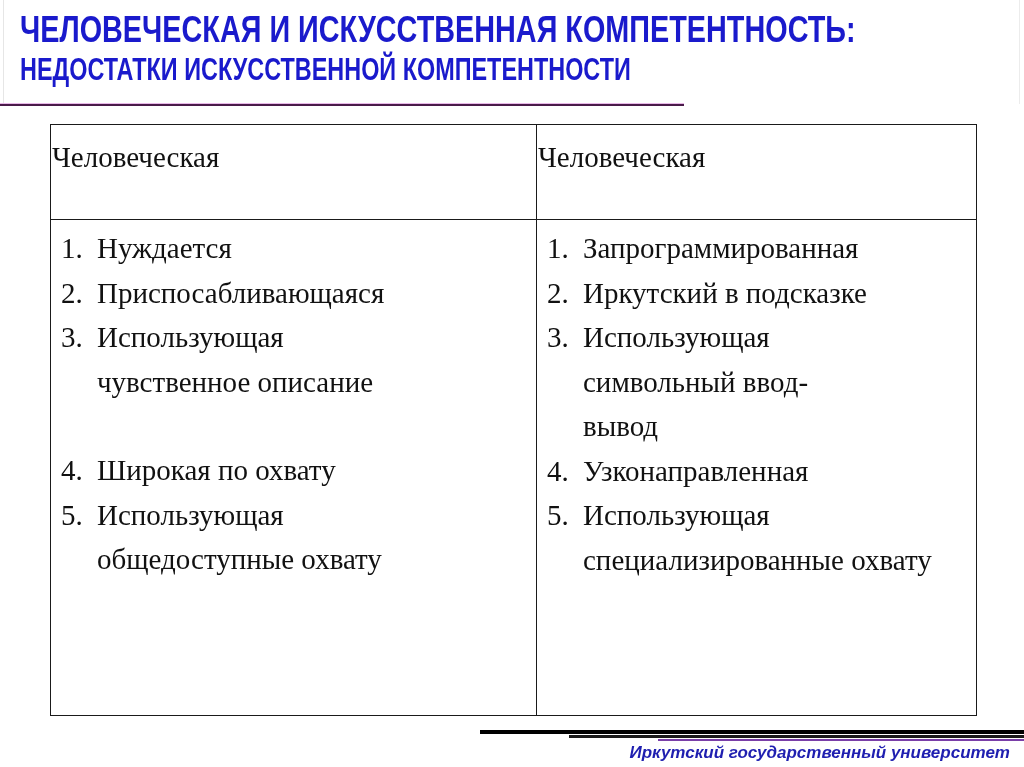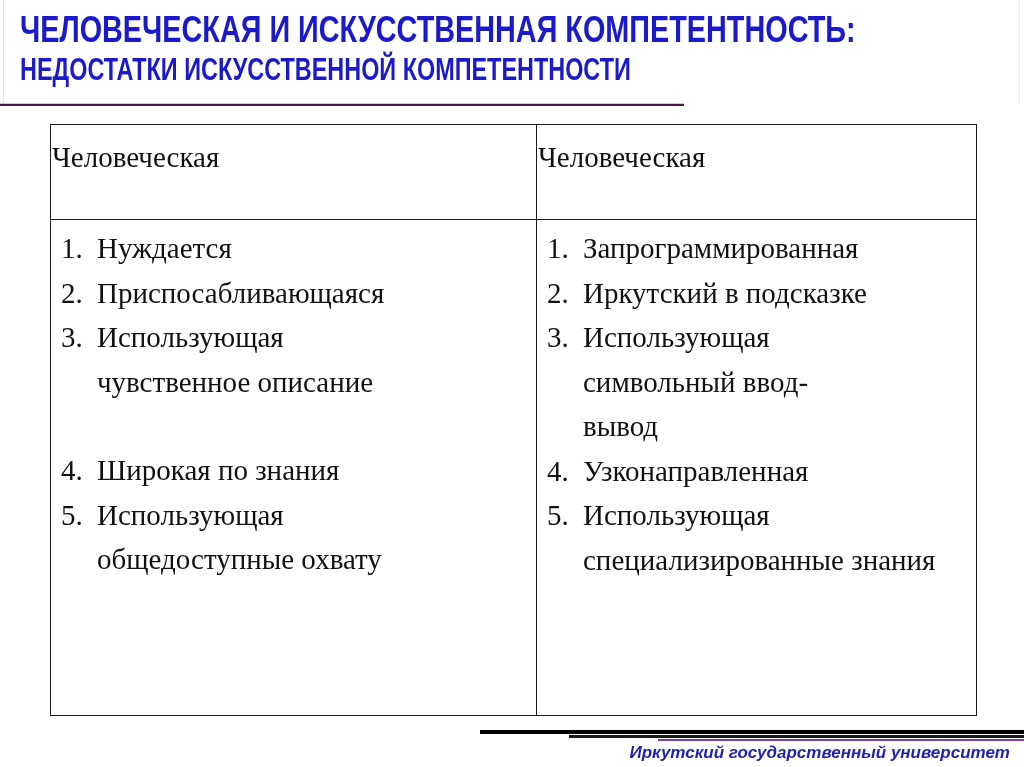--- a/index.html
+++ b/index.html
@@ -166,31 +166,31 @@
       <th>Человеческая</th>
     </tr>
   </thead>
   <tbody>
     <tr>
       <td>
         <ol class="items">
           <li><span class="num">1.</span><span>Нуждается</span></li>
           <li><span class="num">2.</span><span>Приспосабливающаяся</span></li>
           <li style="width:300px"><span class="num">3.</span><span>Использующая чувственное описание</span></li>
-          <li class="gap"><span class="num">4.</span><span>Широкая по знания</span></li>
+          <li class="gap"><span class="num">4.</span><span>Широкая по охвату</span></li>
           <li style="width:380px"><span class="num">5.</span><span>Использующая общедоступные охвату</span></li>
         </ol>
       </td>
       <td>
         <ol class="items">
           <li><span class="num">1.</span><span>Запрограммированная</span></li>
           <li><span class="num">2.</span><span>Иркутский в подсказке</span></li>
           <li style="width:300px"><span class="num">3.</span><span>Использующая символьный ввод-вывод</span></li>
           <li><span class="num">4.</span><span>Узконаправленная</span></li>
-          <li style="width:360px"><span class="num">5.</span><span>Использующая специализированные знания</span></li>
+          <li style="width:360px"><span class="num">5.</span><span>Использующая специализированные охвату</span></li>
         </ol>
       </td>
     </tr>
   </tbody>
 </table>
 
 <div class="footer-line-1"></div>
 <div class="footer-line-2"></div>
 <div class="footer-line-3" style="background: rgb(122, 63, 168);"></div>
 <div class="footer-text" style="color: rgb(31, 31, 176);">Иркутский государственный университет</div>

